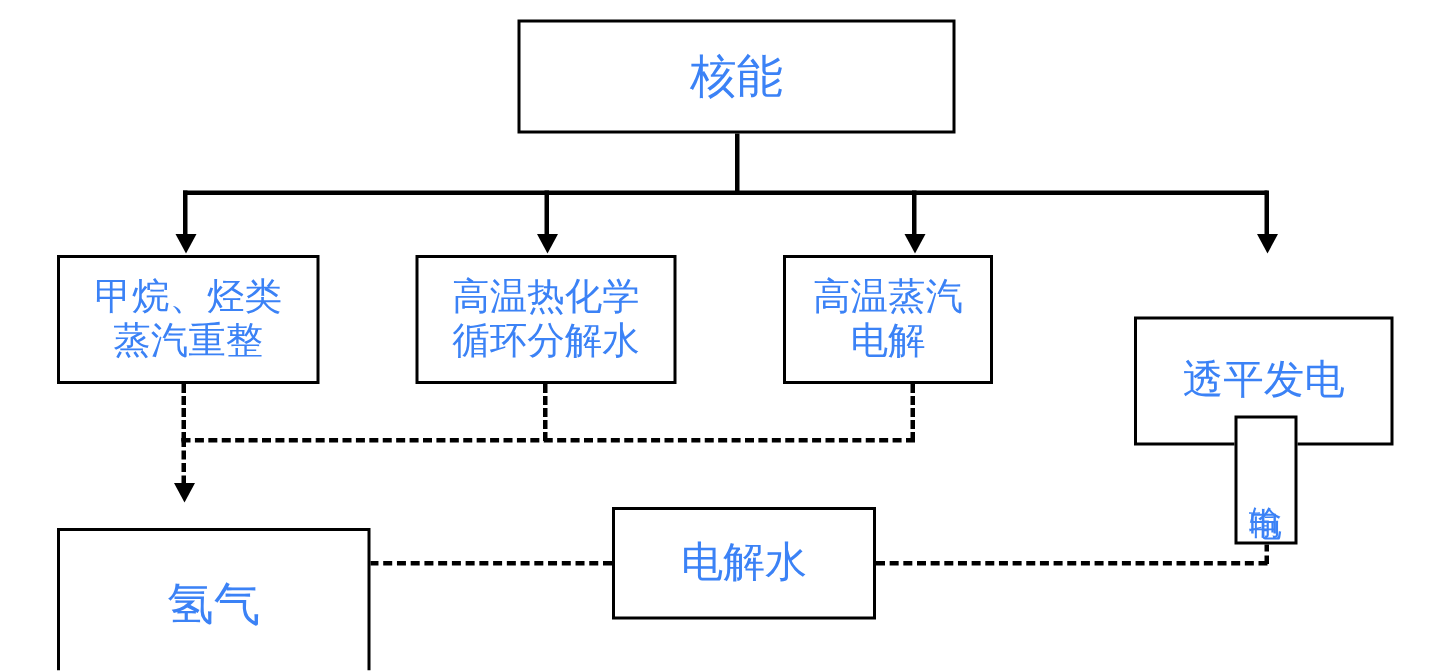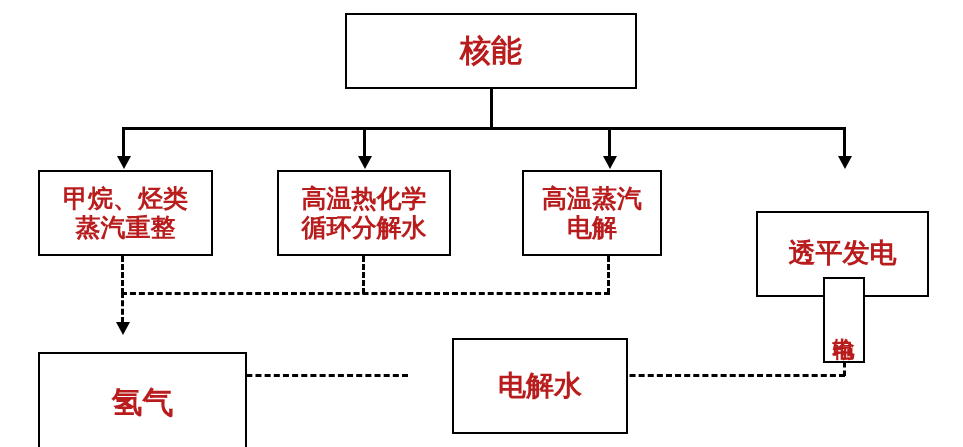--- a/index.html
+++ b/index.html
@@ -19,39 +19,39 @@
   }
   .node {
     position: absolute;
     box-sizing: border-box;
     border: 2px solid #000000;
     background: #ffffff;
     display: flex;
     align-items: center;
     justify-content: center;
     text-align: center;
-    color: #b91c1c;
+    color: #3b82f6;
     line-height: 1.18;
     z-index: 3;
-    font-weight: 700;
+    font-weight: 400;
   }
   .node .label {
     display: block;
     white-space: pre-line;
     padding: 0 2px;
   }
   
   #node-root       { left: 345px; top: 13px;  width: 292px; height: 76px;  font-size: 31px; }
   #node-p1         { left: 38px;  top: 170px; width: 175px; height: 86px;  font-size: 25px; }
   #node-p2         { left: 277px; top: 170px; width: 174px; height: 86px;  font-size: 25px; }
   #node-p3         { left: 522px; top: 170px; width: 140px; height: 86px;  font-size: 25px; }
   #node-p4         { left: 756px; top: 170px; width: 173px; height: 86px;  font-size: 27px; margin-top: 41px; }
   #node-transmit   { left: 823px; top: 277px; width: 42px;  height: 86px;  font-size: 22px; }
   #node-hydrogen   { left: 38px;  top: 352px; width: 209px; height: 102px; font-size: 31px; }
-  #node-electro    { left: 408px; top: 338px; width: 176px; height: 96px;  font-size: 28px; margin-left: 44px; }
+  #node-electro    { left: 408px; top: 338px; width: 176px; height: 75px;  font-size: 28px; }
   #node-transmit .label { writing-mode: vertical-rl; text-orientation: upright; line-height: 1.05; }
 
   
   .line {
     position: absolute;
     z-index: 1;
   }
   .h-solid {
     height: 0;
     border-top: 3px solid #000000;

